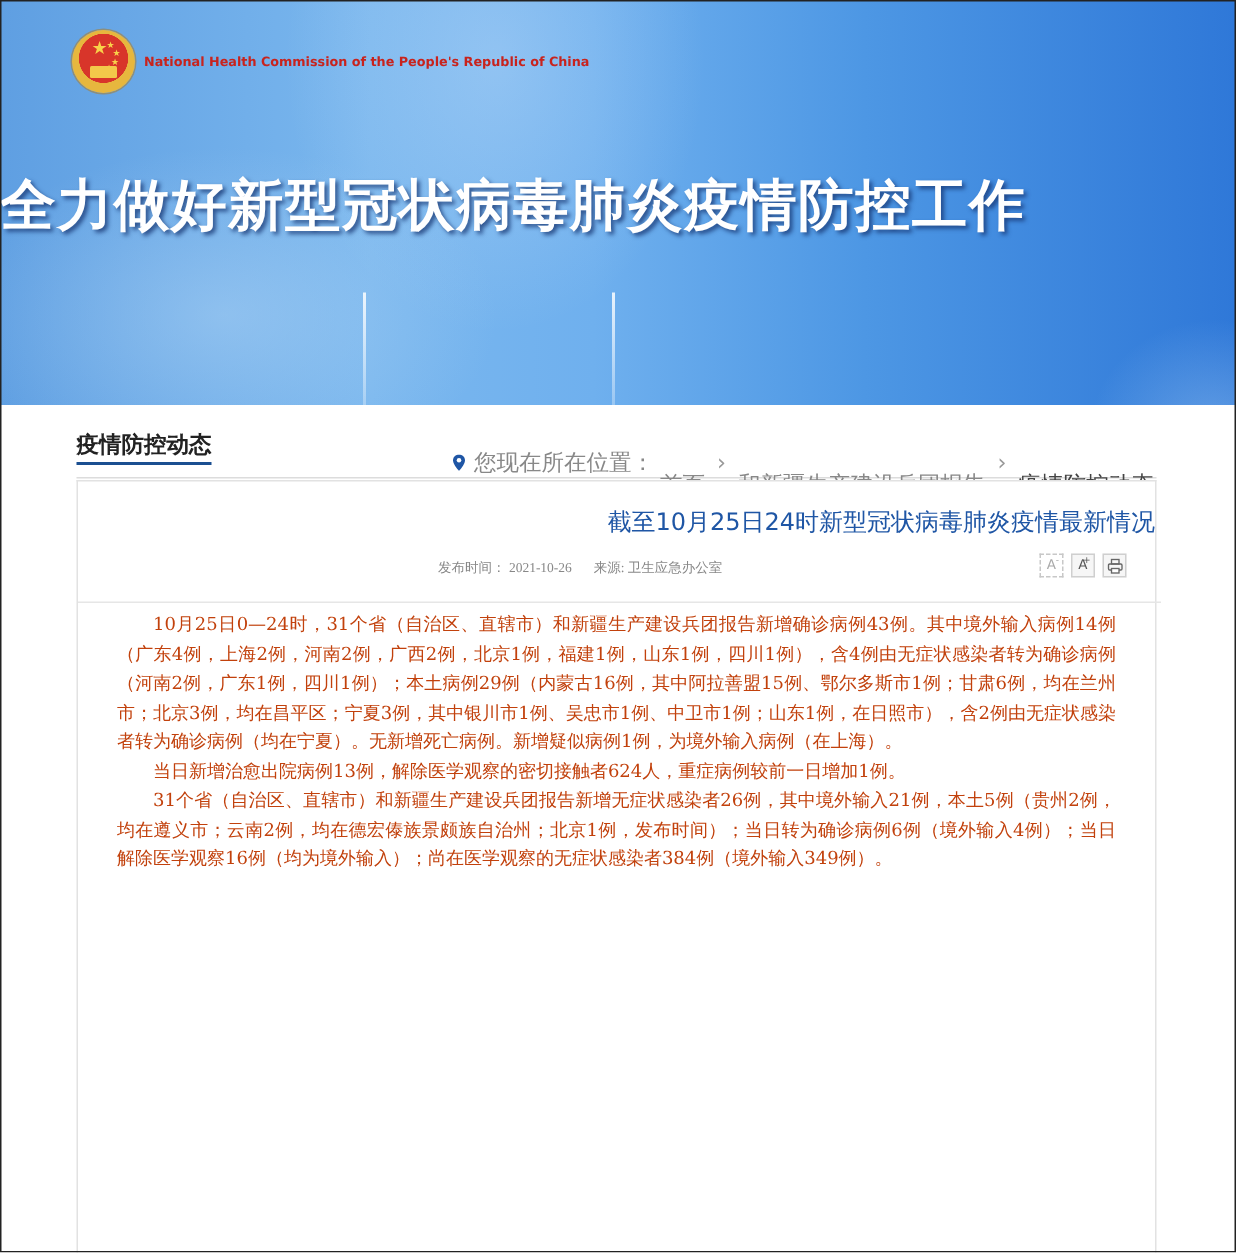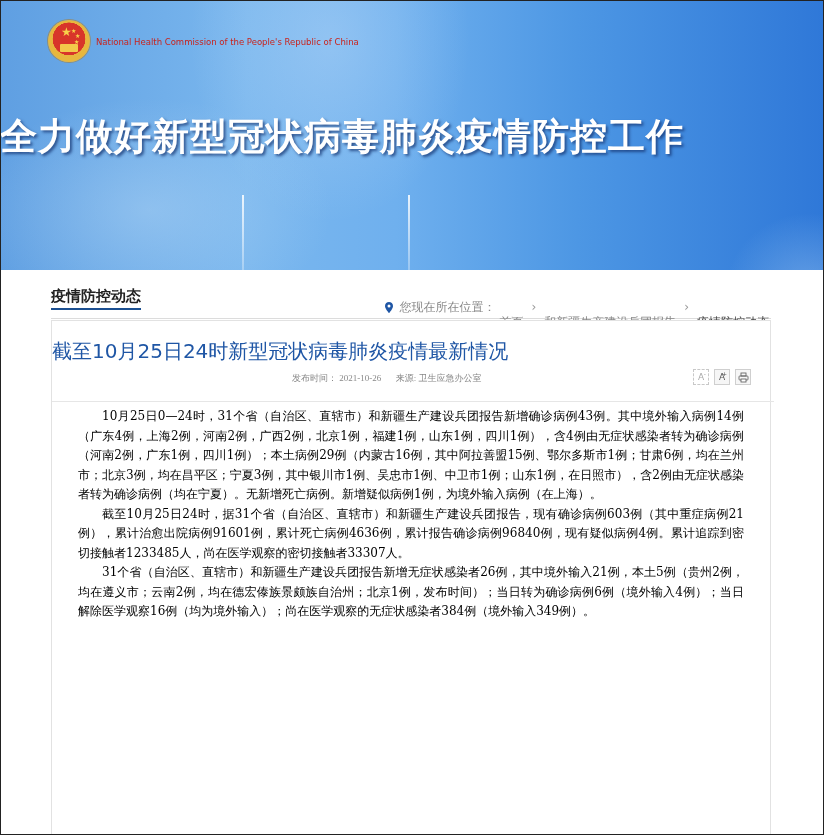--- a/index.html
+++ b/index.html
@@ -27,49 +27,49 @@
     }
     .emblem .star { position: absolute; color: #f8d24a; font-size: 9px; line-height: 9px; }
     .emblem .star.big { left: 13px; top: 8px; font-size: 12px; }
     .emblem .star.s1 { left: 23px; top: 6px; font-size: 6px; }
     .emblem .star.s2 { left: 27px; top: 11px; font-size: 6px; }
     .emblem .star.s3 { left: 26px; top: 17px; font-size: 6px; }
     .emblem .star.s4 { left: 22px; top: 21px; font-size: 6px; }
     .emblem .gate { position: absolute; left: 12px; top: 24px; width: 18px; height: 8px; background: #f3c94a; border-radius: 1px; }
     .logo-text { margin-left: 6px; }
     .logo-cn { font-size: 19px; font-weight: bold; color: #d4211b; letter-spacing: 1px; line-height: 24px; white-space: nowrap; }
-    .logo-en { font-size: 8.5px; font-weight: normal; color: #c8231d; line-height: 12px; margin-top: 2px; white-space: nowrap; }
+    .logo-en { font-size: 8.5px; font-weight: bold; color: #c8231d; line-height: 12px; margin-top: 2px; white-space: nowrap; }
     .banner-title {
       position: absolute; left: 0; width: 668px; top: 112px; text-align: center;
       font-size: 37px; font-weight: bold; color: #ffffff; letter-spacing: 1px; white-space: nowrap;
       text-shadow: 2px 2px 3px rgba(20,50,110,0.75);
     }
 
     
     .section-head { position: absolute; left: 51px; top: 280px; width: 720px; height: 39px; border-bottom: 1px solid #dcdcdc; }
     .section-title { position: absolute; left: 0; top: 6px; font-size: 15px; font-weight: bold; color: #222; padding-bottom: 2px; border-bottom: 2px solid #1b4f91; white-space: nowrap; line-height: 20px; }
-    .breadcrumb { position: absolute; right: 2px; top: 3px; display: flex; align-items: center; font-size: 12px; color: #888; white-space: nowrap; }
+    .breadcrumb { position: absolute; right: 2px; top: 3px; display: flex; align-items: center; font-size: 15px; color: #888; white-space: nowrap; }
     .breadcrumb .pin { width: 8px; height: 11px; margin-right: 6px; }
     .breadcrumb .sep { margin: 0 8px; color: #999; }
     .breadcrumb .cur { color: #444; }
     .breadcrumb a { color: #888; text-decoration: none; margin-top: 31px; }
 
     
     .card { position: absolute; left: 51px; top: 320px; width: 720px; height: 530px; border: 1px solid #e2e2e2; border-bottom: none; background: #fff; }
-    .art-title { position: absolute; left: 0; width: 718px; top: 17px; text-align: left; font-size: 20px; color: #1f56a5; white-space: nowrap; }
+    .art-title { position: absolute; left: 0; width: 718px; top: 17px; text-align: right; font-size: 16px; color: #1f56a5; white-space: nowrap; }
     .meta { position: absolute; left: 240px; top: 51px; font-size: 9px; color: #888; white-space: nowrap; font-family: Liberation Serif, serif; }
     .meta .gap { display: inline-block; width: 10px; }
     .tools { position: absolute; right: 19px; top: 48px; display: flex; gap: 5px; }
     .tool { width: 16px; height: 16px; border: 1px solid #cfcfcf; background: #f6f6f6; font-size: 9px; color: #555; display: flex; align-items: center; justify-content: center; position: relative; }
     .tool.dashed { border: 1px dashed #c8c8c8; background: #fff; color: #aaa; }
     .tool sup { font-size: 6px; position: absolute; right: 2px; top: 0px; }
     .tool svg { width: 11px; height: 11px; }
     .divider { position: absolute; left: 0; top: 80px; width: 722px; height: 1px; background: #e6e6e6; }
 
-    .body { position: absolute; left: 26px; top: 86px; width: 666px; font-family: "DejaVu Serif", "Liberation Serif", serif; font-size: 12px; line-height: 19.5px; color: #000000; text-align: justify; }
+    .body { position: absolute; left: 26px; top: 86px; width: 666px; font-family: "DejaVu Serif", "Liberation Serif", serif; font-size: 12px; line-height: 19.5px; color: #c2410c; text-align: justify; }
     .body p { text-indent: 2em; margin: 0; }
   </style>
 </head>
 <body>
 
 <div class="frame"></div>
 
 <div class="banner">
   <div class="pulse p1"></div>
   <div class="pulse p2"></div>
@@ -128,16 +128,16 @@
         <rect x="3" y="1" width="5" height="3" fill="none" stroke="#666" stroke-width="0.9"></rect>
         <rect x="1" y="4" width="9" height="4" rx="0.8" fill="none" stroke="#666" stroke-width="0.9"></rect>
         <rect x="3" y="7" width="5" height="3" fill="#fff" stroke="#666" stroke-width="0.9"></rect>
       </svg>
     </div>
   </div>
   <div class="divider"></div>
 
   <div class="body">
     <p>10月25日0—24时，31个省（自治区、直辖市）和新疆生产建设兵团报告新增确诊病例43例。其中境外输入病例14例（广东4例，上海2例，河南2例，广西2例，北京1例，福建1例，山东1例，四川1例），含4例由无症状感染者转为确诊病例（河南2例，广东1例，四川1例）；本土病例29例（内蒙古16例，其中阿拉善盟15例、鄂尔多斯市1例；甘肃6例，均在兰州市；北京3例，均在昌平区；宁夏3例，其中银川市1例、吴忠市1例、中卫市1例；山东1例，在日照市），含2例由无症状感染者转为确诊病例（均在宁夏）。无新增死亡病例。新增疑似病例1例，为境外输入病例（在上海）。</p>
-    <p>截至10月25日24时，据31个省（自治区、直辖市）和新疆生产建设兵团报告，现有确诊病例603例（其中重症病例21例），累计治愈出院病例91601例，累计死亡病例4636例，累计报告确诊病例96840例，现有疑似病例4例。累计追踪到密切接触者1233485人，尚在医学观察的密切接触者33307人。</p>
+    <p>当日新增治愈出院病例13例，解除医学观察的密切接触者624人，重症病例较前一日增加1例。</p>
     <p>31个省（自治区、直辖市）和新疆生产建设兵团报告新增无症状感染者26例，其中境外输入21例，本土5例（贵州2例，均在遵义市；云南2例，均在德宏傣族景颇族自治州；北京1例，发布时间）；当日转为确诊病例6例（境外输入4例）；当日解除医学观察16例（均为境外输入）；尚在医学观察的无症状感染者384例（境外输入349例）。</p>
   </div>
 </div>
 
 </body></html>

